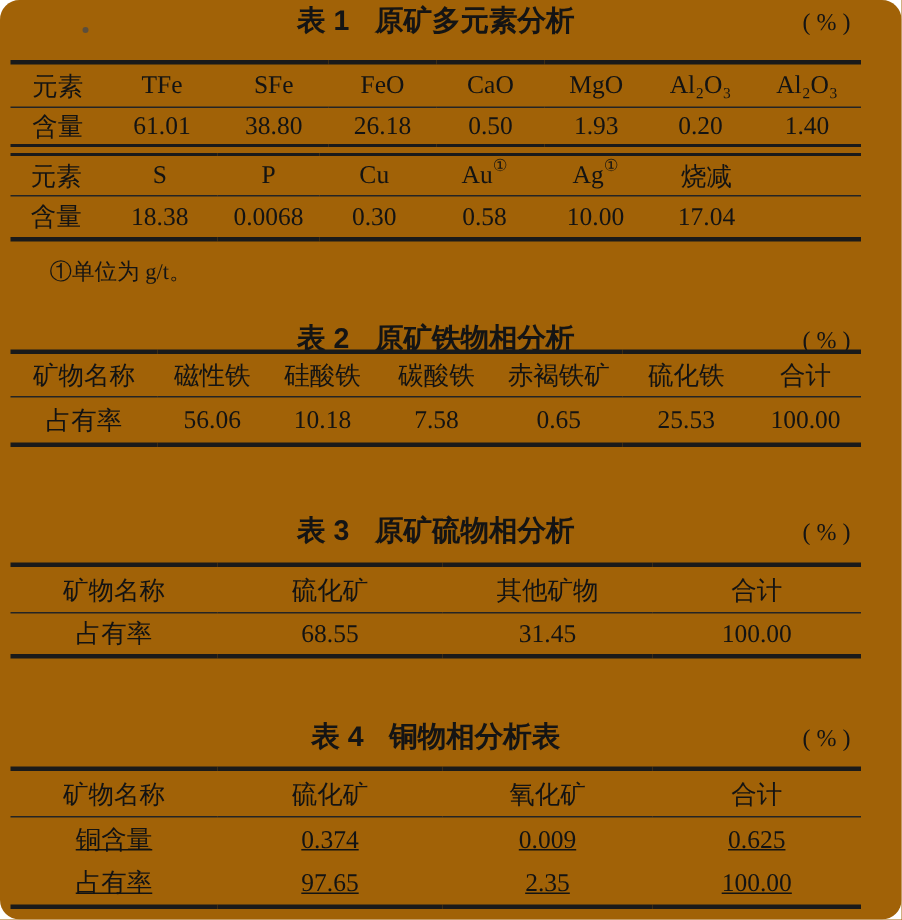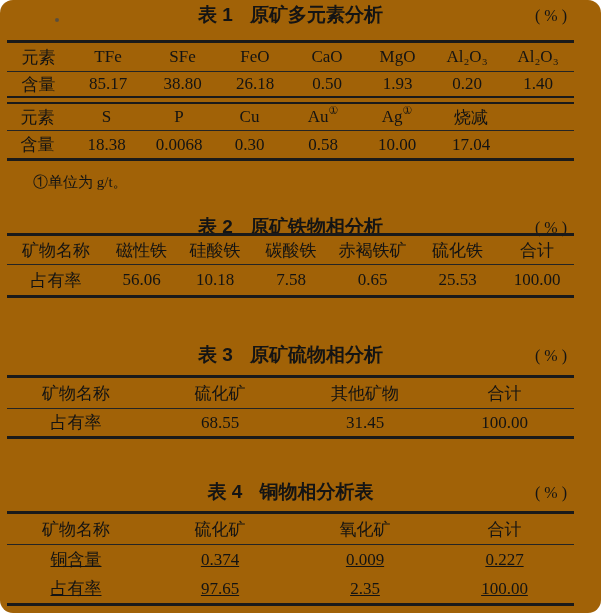--- a/index.html
+++ b/index.html
@@ -93,21 +93,21 @@
           <td>FeO</td>
           <td>CaO</td>
           <td>MgO</td>
           <td>Al₂O₃</td>
           <td>Al₂O₃</td>
         </tr>
       </thead>
       <tbody>
         <tr>
           <td>含量</td>
-          <td>85.17</td>
+          <td>61.01</td>
           <td>38.80</td>
           <td>26.18</td>
           <td>0.50</td>
           <td>1.93</td>
           <td>0.20</td>
           <td>1.40</td>
         </tr>
       </tbody>
   </table>
 
@@ -237,21 +237,21 @@
           <td>硫化矿</td>
           <td>氧化矿</td>
           <td>合计</td>
         </tr>
       </thead>
       <tbody>
         <tr>
           <td>铜含量</td>
           <td>0.374</td>
           <td>0.009</td>
-          <td>0.227</td>
+          <td>0.625</td>
         </tr>
         <tr>
           <td>占有率</td>
           <td>97.65</td>
           <td>2.35</td>
           <td>100.00</td>
         </tr>
       </tbody>
   </table>
 

